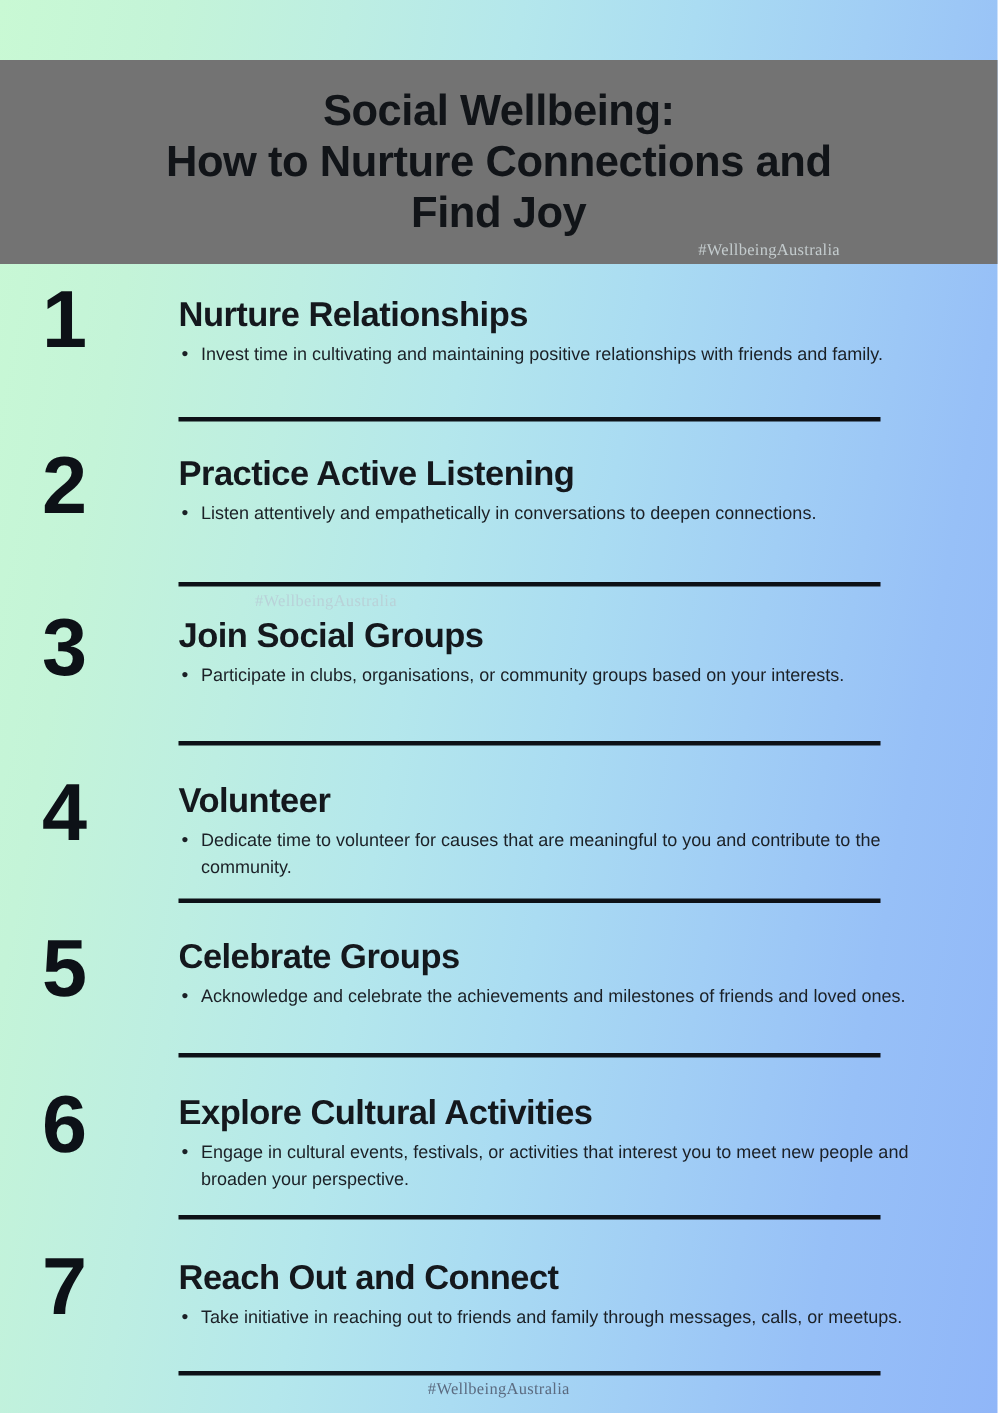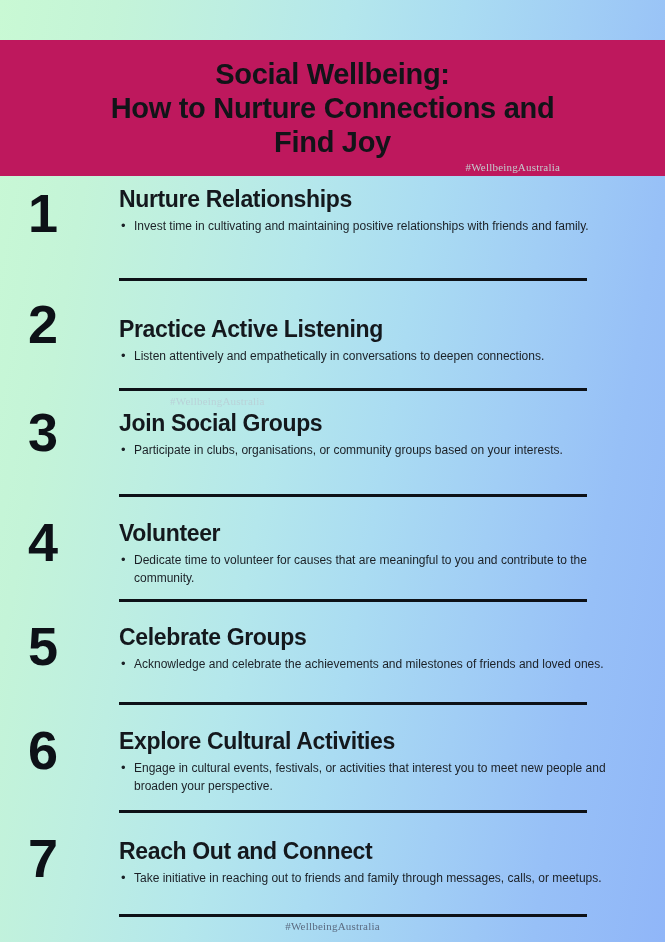--- a/index.html
+++ b/index.html
@@ -7,21 +7,21 @@
     width:665px;height:942px;
     font-family:"Liberation Sans", sans-serif;
     background:linear-gradient(100deg,#c9f9d4 0%,#c4f4d8 14%,#bdeee2 28%,#b4e7ec 42%,#aadcf2 56%,#a1cef5 70%,#97c0f7 84%,#90b6f8 100%);
     overflow:hidden;position:relative;
   }
   .poster{position:relative;width:665px;height:942px;}
 
   
   .title-band{
     position:absolute;left:0;top:40px;width:665px;height:136px;
-    background:#be185d;
+    background:#737373;
   }
   .title-band h1{
     margin:0;padding:18px 30px 0 30px;
     text-align:center;
     font-size:29px;line-height:1.17;
     font-weight:bold;color:#111418;
     letter-spacing:-0.3px;
   }
   .title-line{display:block;}
 
@@ -76,31 +76,31 @@
     </h1>
   </div>
 
   <div class="wm wm-title">#WellbeingAustralia</div>
   <div class="wm wm-mid">#WellbeingAustralia</div>
   <div class="wm wm-foot">#WellbeingAustralia</div>
 
   <div class="list" id="list">
       <div class="item">
         <div class="num" style="top: 10px;">1</div>
-        <div class="body" style="top: 10px;">
+        <div class="body" style="top: 20px;">
           <h2 class="head">Nurture Relationships</h2>
           <ul class="blist">
             <li>Invest time in cultivating and maintaining positive relationships with friends and family.</li>
           </ul>
         </div>
         <div class="rule" style="top: 102px; width: 468px;"></div>
       </div>
       <div class="item">
         <div class="num" style="top: 121px;">2</div>
-        <div class="body" style="top: 140px;">
+        <div class="body" style="top: 126px;">
           <h2 class="head">Practice Active Listening</h2>
           <ul class="blist">
             <li>Listen attentively and empathetically in conversations to deepen connections.</li>
           </ul>
         </div>
         <div class="rule" style="top: 212px; width: 468px;"></div>
       </div>
       <div class="item">
         <div class="num" style="top: 229px;">3</div>
         <div class="body" style="top: 234px;">

